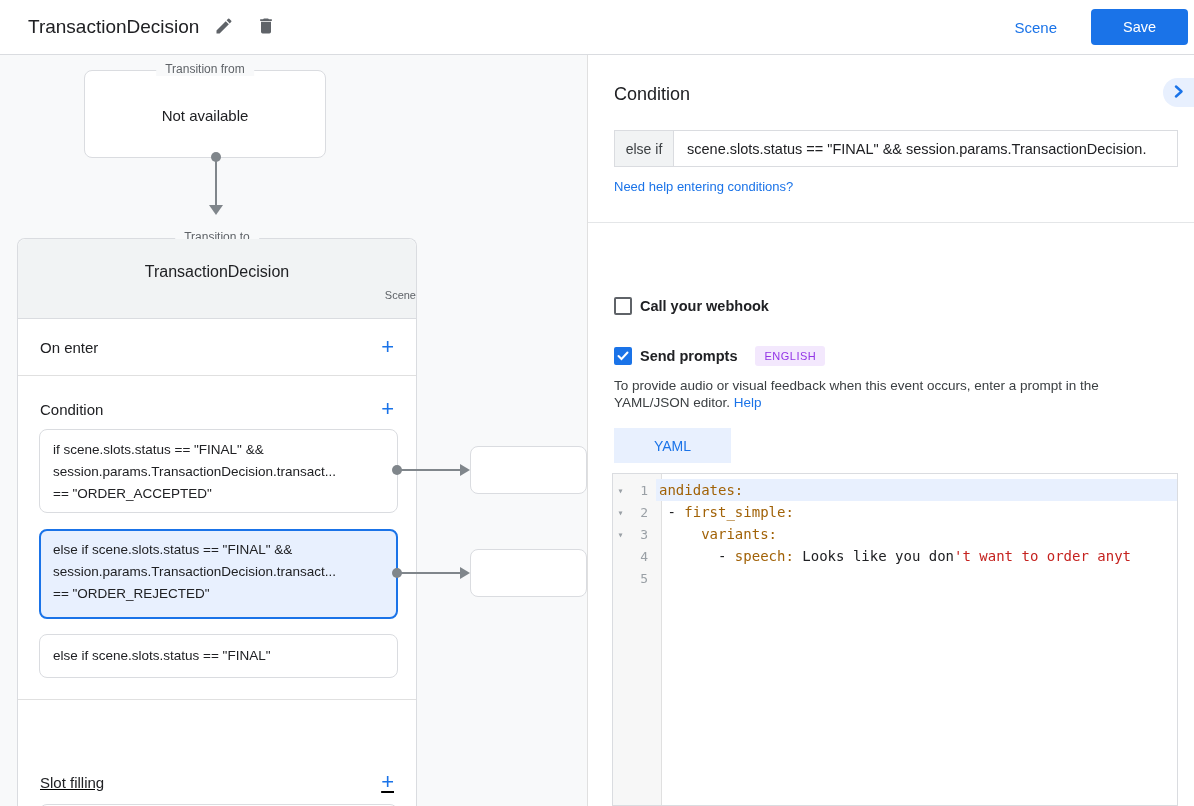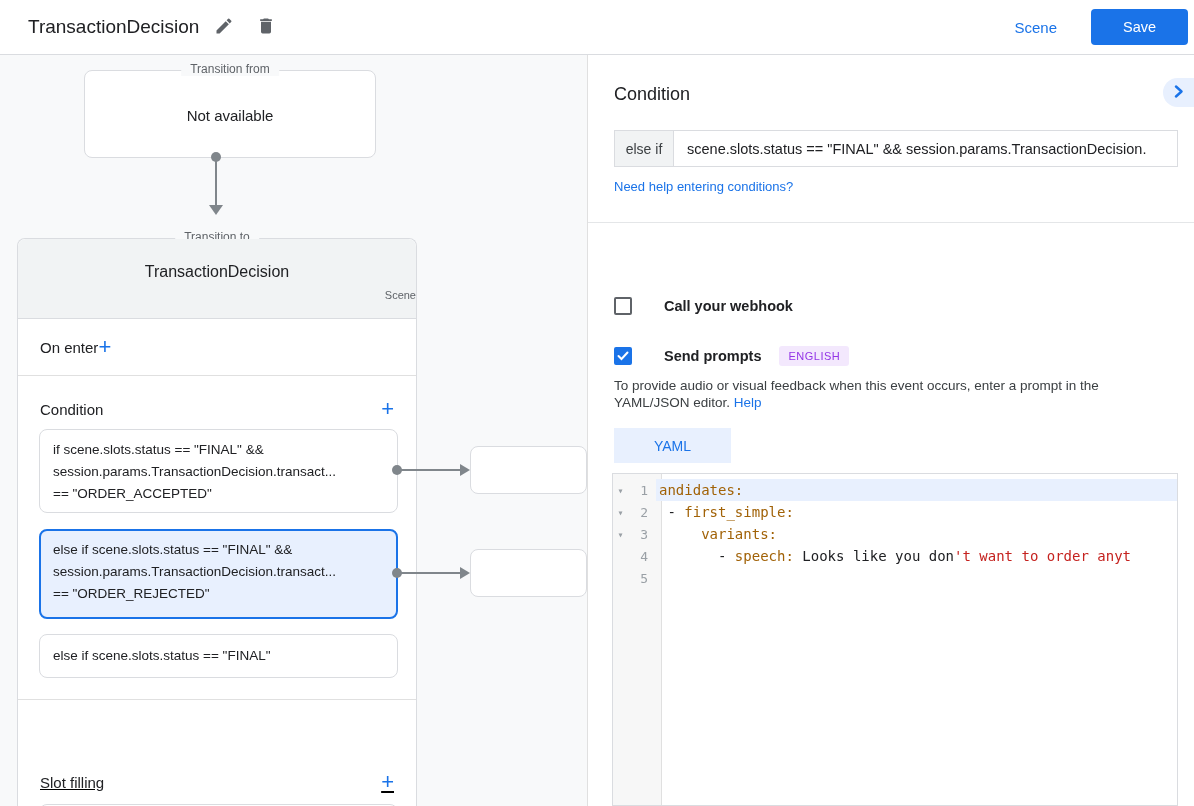--- a/index.html
+++ b/index.html
@@ -15,41 +15,41 @@
   .topbar-spacer { flex:1; }
   .btn-text { background:transparent; border:none; color:#1a73e8; font-size:15px; font-weight:500;
               cursor:pointer; margin-right:34px; font-family:inherit; }
   .btn-filled { background:#1a73e8; color:#fff; border:none; border-radius:4px; width:97px; height:36px;
                 font-size:14.5px; font-weight:500; cursor:pointer; margin-right:6px; font-family:inherit; }
 
   
   .canvas { position:absolute; left:0; top:55px; width:587px; height:751px; background:#f8f9fa; }
   .legend { position:absolute; top:-9px; left:50%; transform:translateX(-50%); background:#f8f9fa;
             padding:0 9px; font-size:12px; color:#5f6368; white-space:nowrap; }
-  .node-from { position:absolute; left:84px; top:15px; width:292px; height:88px; background:#fff;
+  .node-from { position:absolute; left:84px; top:15px; width:242px; height:88px; background:#fff;
                border:1px solid #dadce0; border-radius:8px; }
   .node-from-text { position:absolute; left:0; right:0; top:36px; text-align:center; font-size:15px; color:#202124; }
 
   .vdot { position:absolute; left:211px; top:97px; width:10px; height:10px; border-radius:50%; background:#80868b; }
   .vline { position:absolute; left:215px; top:104px; width:2px; height:46px; background:#80868b; }
   .varrow { position:absolute; left:209px; top:150px; width:0; height:0;
             border-left:7px solid transparent; border-right:7px solid transparent; border-top:10px solid #80868b; }
 
   .node-to { position:absolute; left:17px; top:183px; width:400px; height:568px; background:#fff;
              border:1px solid #dadce0; border-radius:8px 8px 0 0; border-bottom:none; }
   .node-to-header { position:absolute; left:0; top:0; width:100%; height:80px; background:#f1f3f4;
                     border-bottom:1px solid #dadce0; border-radius:8px 8px 0 0; }
   .node-to-title { position:absolute; left:0; right:0; top:24px; text-align:center; font-size:16px; color:#202124; }
   .node-to-sub { position:absolute; left:0; right:0; top:50px; text-align:right; font-size:11px; color:#5f6368; }
 
   .section-label { font-size:15px; color:#202124; }
   .plus { color:#1a73e8; font-size:22px; font-weight:400; line-height:20px; background:none; border:none;
           cursor:pointer; font-family:inherit; }
   .row-onenter { position:absolute; left:0; top:80px; width:100%; height:57px; border-bottom:1px solid #e0e0e0;
-                 display:flex; align-items:center; padding:0 22px; }
+                 display:flex; align-items:center; padding:0 22px; justify-content:space-between; }
   .row-cond-head { position:absolute; left:0; top:152px; width:100%; height:36px;
                    display:flex; align-items:center; padding:0 22px; justify-content:space-between; }
   .cond-card { position:absolute; left:21px; width:359px; background:#fff; border:1px solid #dadce0;
                border-radius:8px; padding:9px 13px; font-size:13.5px; color:#202124; line-height:22px; cursor:pointer; }
   .cond-card.selected { background:#e8f0fe; border:2px solid #1a73e8; padding:8px 12px; }
   .divider-h { position:absolute; left:0; width:100%; height:1px; background:#e0e0e0; }
   .row-slot-head { position:absolute; left:0; top:525px; width:100%; height:36px;
                    display:flex; align-items:center; padding:0 22px; justify-content:space-between;text-decoration:underline; }
   .slot-card { position:absolute; left:21px; top:565px; width:359px; height:46px; background:#fff;
                border:1px solid #dadce0; border-radius:8px; display:flex; align-items:center;
@@ -75,21 +75,21 @@
   .cond-input { width:505px; border:1px solid #dadce0; background:#fff; font-size:14.5px; color:#202124;
                 padding:0 13px; font-family:inherit; outline:none; }
   .link { color:#1a73e8; font-size:13px; text-decoration:none; cursor:pointer; }
   .panel-link { position:absolute; left:26px; top:124px; }
   .panel-divider { position:absolute; left:0; top:167px; width:100%; height:1px; background:#e4e6e8; }
 
   .check-row { position:absolute; left:26px; display:flex; align-items:center; }
   .checkbox { width:18px; height:18px; border:2px solid #5f6368; border-radius:2px; background:#fff;
               cursor:pointer; flex:none; }
   .checkbox.checked { border-color:#1a73e8; background:#1a73e8; display:flex; align-items:center; justify-content:center; }
-  .check-label { font-size:14.5px; color:#202124; font-weight:700; margin-left:32px; }
+  .check-label { font-size:14.5px; color:#202124; font-weight:700; margin-left:8px; }
   .badge { margin-left:18px; background:#f3e8fd; color:#9334e6; font-size:11px; font-weight:500;
            letter-spacing:0.5px; padding:4px 9px; border-radius:3px; }
   .hint { position:absolute; left:26px; top:322px; width:558px; font-size:13.5px; color:#3c4043; line-height:17px; }
 
   .tabs { position:absolute; left:26px; top:373px; display:flex;flex-direction:column; }
   .tab { width:117px; height:35px; display:flex; align-items:center; justify-content:center;
          font-size:14px; font-weight:500; color:#5f6368; cursor:pointer; background:#fff; border:none; font-family:inherit; }
   .tab.active { background:#e8f0fe; color:#1a73e8; }
 
   .editor { position:absolute; left:24px; top:418px; width:566px; height:333px; border:1px solid #dadce0;

